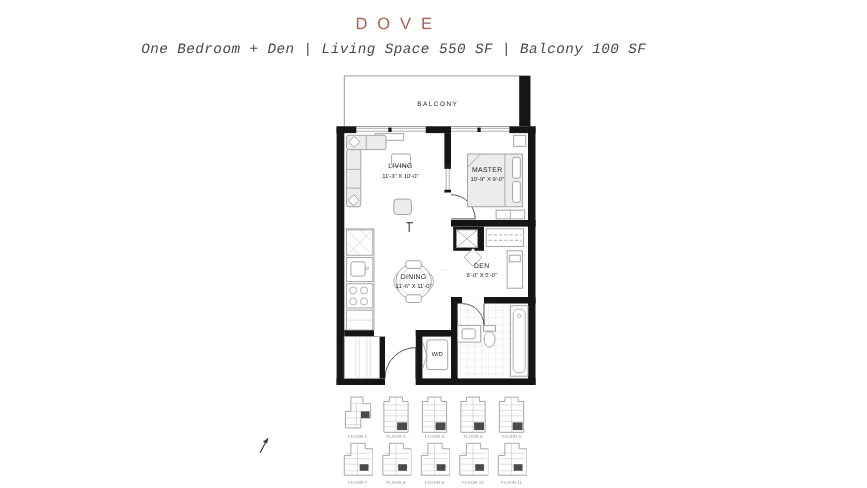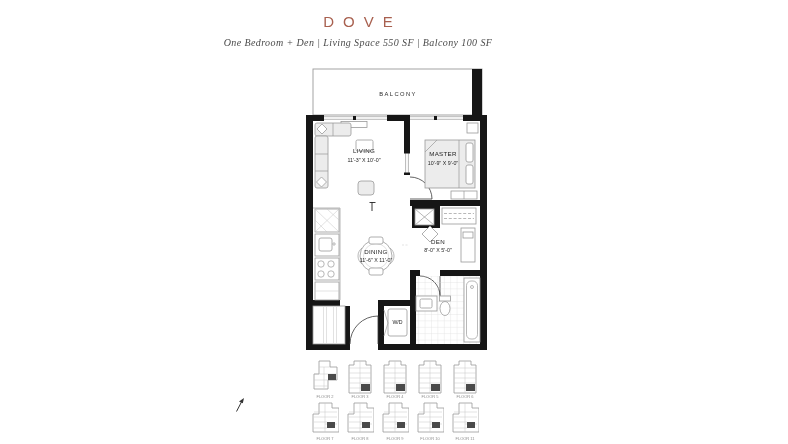--- a/index.html
+++ b/index.html
@@ -1,21 +1,21 @@
 <!DOCTYPE html>
 <html><head>
 <meta charset="utf-8">
 <style>
   html,body{margin:0;padding:0;background:#fff}
   .page{position:relative;width:716px;height:444px;background:#fff;overflow:hidden;
         font-family:"Liberation Sans",sans-serif}
   .hdr{position:absolute;top:13px;left:0;width:100%;text-align:center}
   .title{font-size:15px;letter-spacing:9px;padding-left:9px;color:#a8604f;font-weight:500}
-  .subtitle{margin-top:7px;font-family:Liberation Serif, serif;font-style:italic;
-            font-size:10px;color:#4a4a4a;letter-spacing:.4px}
+  .subtitle{margin-top:7px;font-family:Liberation Mono, monospace;font-style:italic;
+            font-size:13px;color:#4a4a4a;letter-spacing:.4px}
   .plan{position:absolute;left:303px;top:58px}
   .north{position:absolute;left:233px;top:396px}
   .keyplans{position:absolute;left:311px;top:360px;display:flex;flex-direction:column;gap:3px}
   .kp-row{display:flex;gap:7px}
   .kp{width:28px;display:flex;flex-direction:column;align-items:center}
   .kp-cap{font-size:4px;line-height:4px;color:#8d8d8d;margin-top:1px;white-space:nowrap}
   
   .room-name{font-size:6.2px;fill:#1e1e1e;letter-spacing:.3px}
   .room-dims{font-size:5.3px;fill:#1e1e1e}
   .balcony-t{font-size:5.8px;letter-spacing:1.4px;fill:#2a2a2a}

